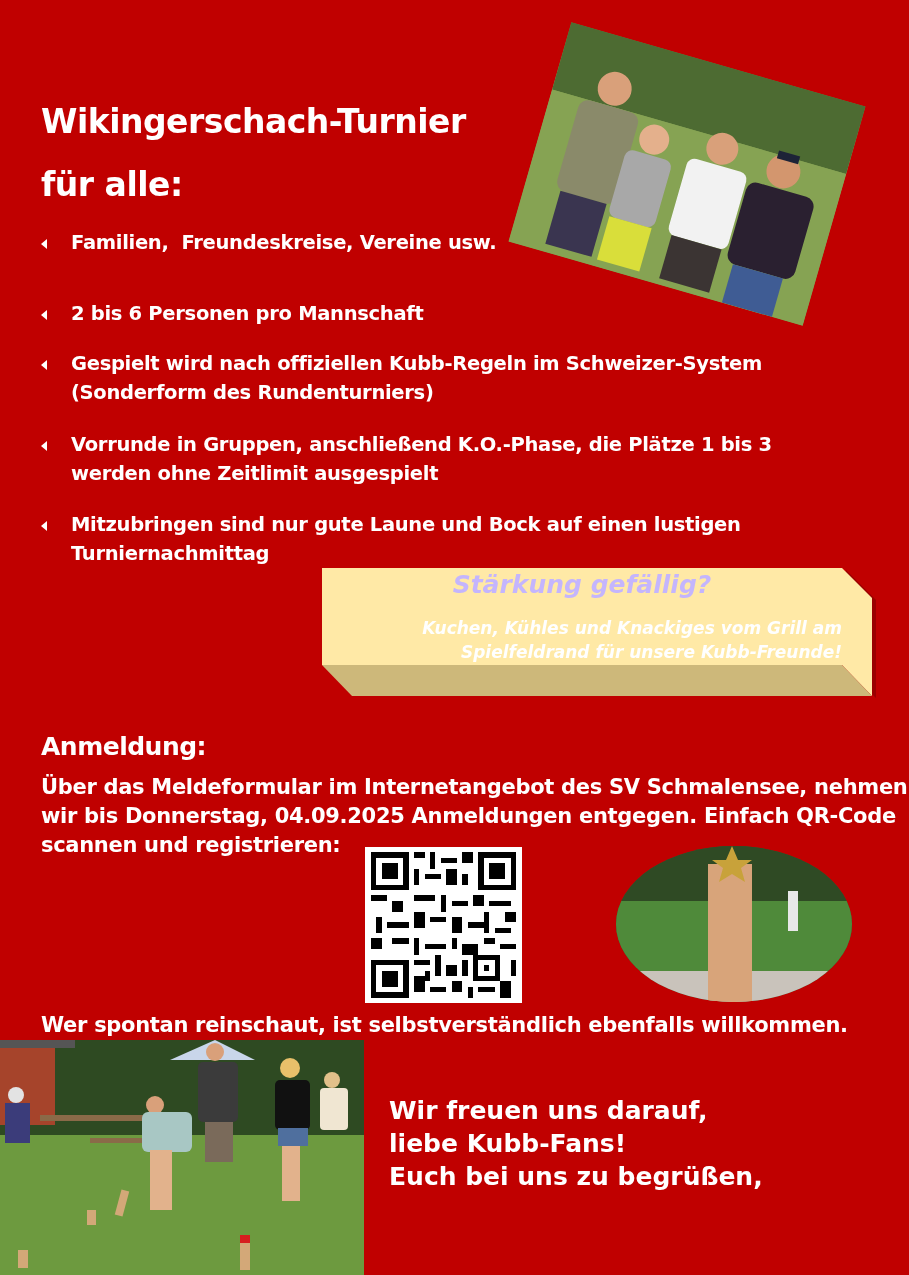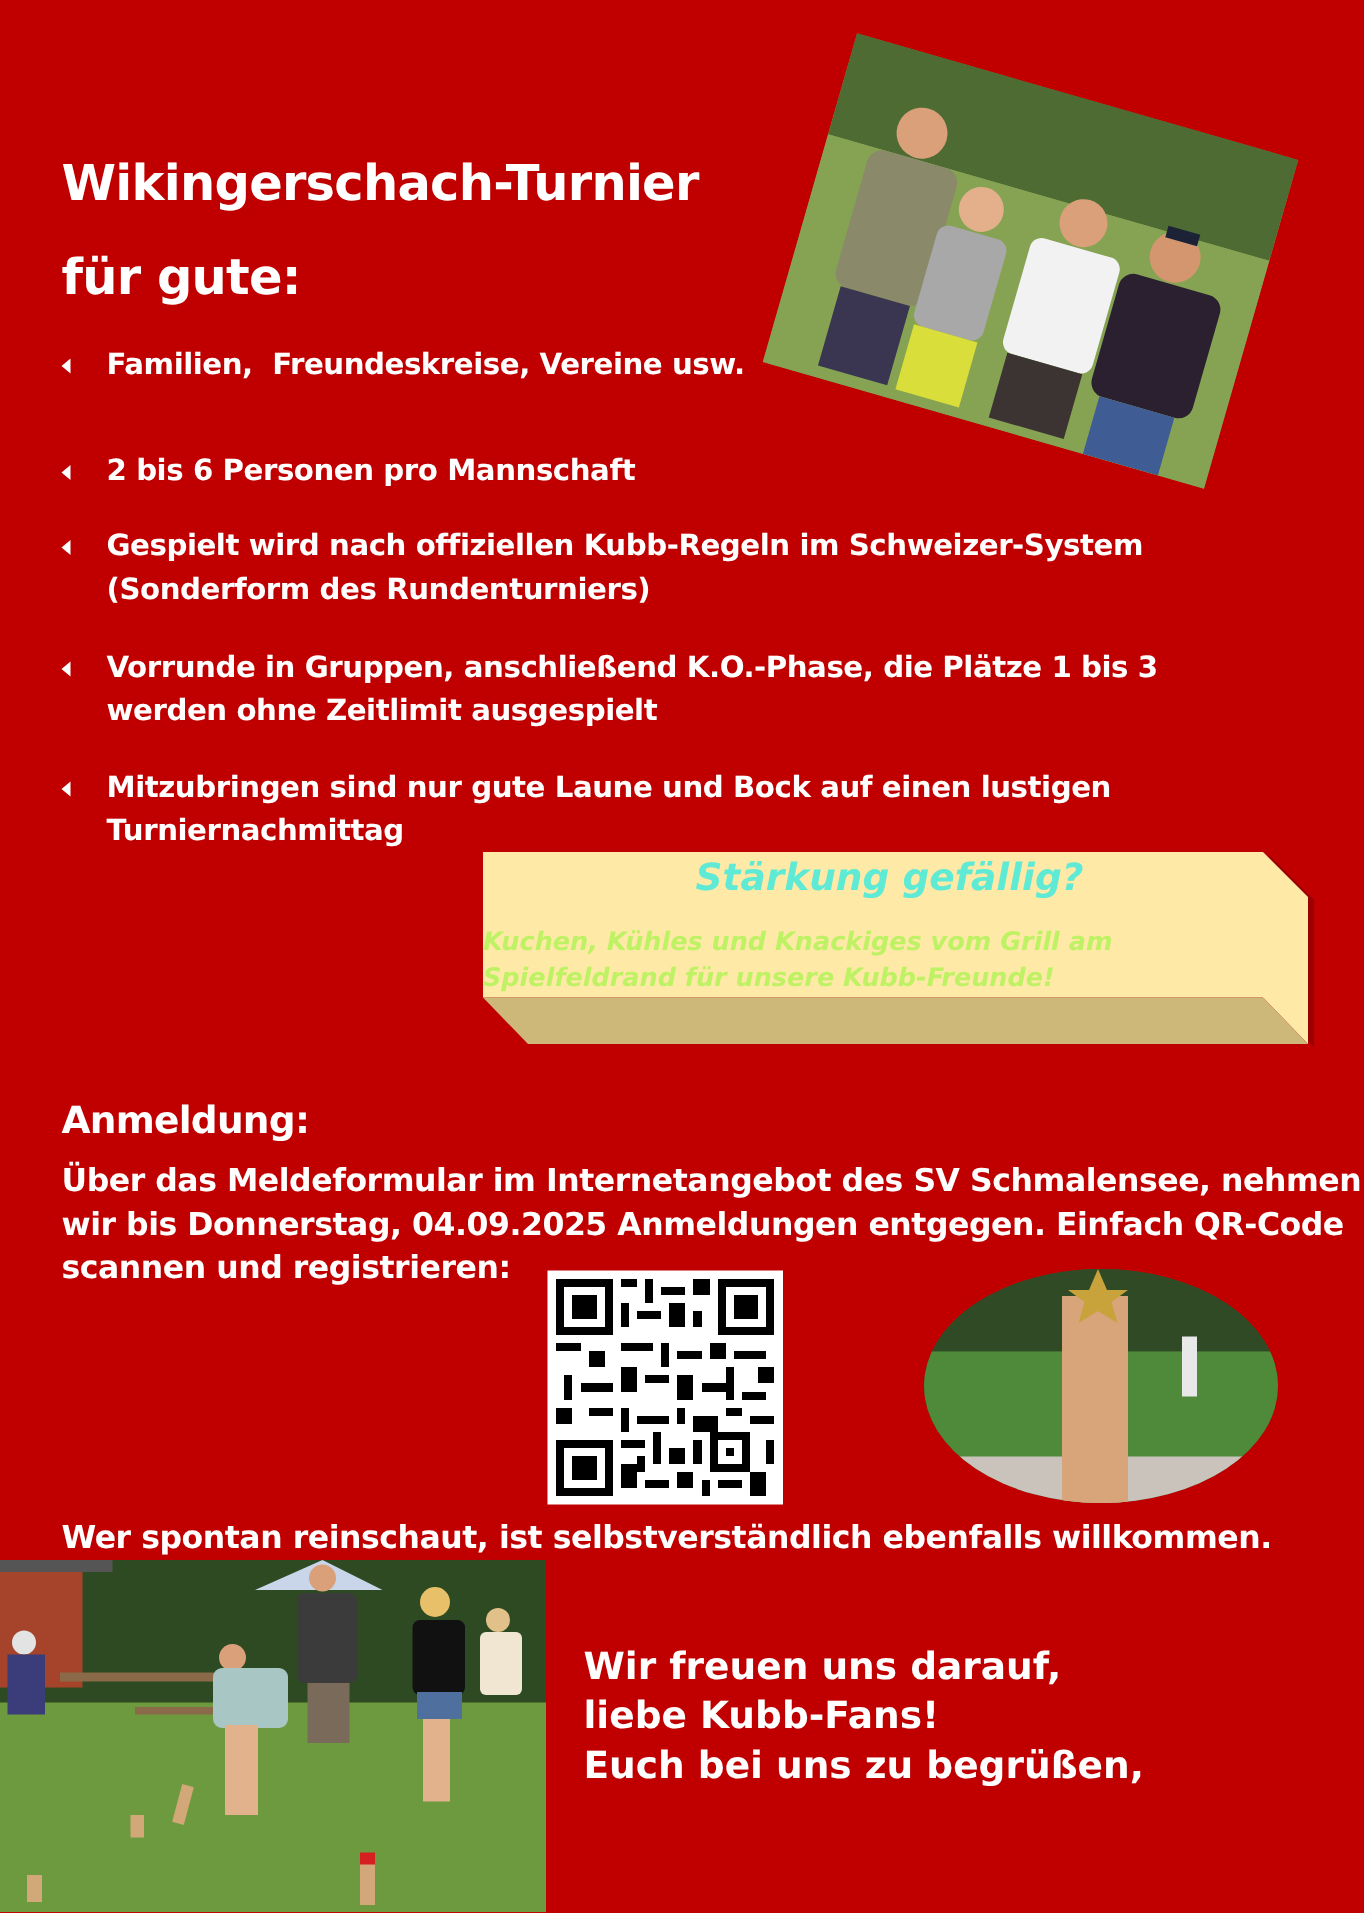--- a/index.html
+++ b/index.html
@@ -19,40 +19,40 @@
     position:absolute; left:0; top:11px; width:0; height:0;
     border-top:5px solid transparent; border-bottom:5px solid transparent;
     border-right:6px solid #fff;
   }
   .bullet .txt { position:absolute; left:30px; white-space:pre; }
   .bullet .txt span { display:block; }
 
   .promo { left:322px; top:568px; width:554px; height:130px; }
   .promo svg { position:absolute; left:0; top:0; }
   .promo-title {
-    position:absolute; left:11px; width:520px; top:2px; text-align:center;
-    color:#5eead4; font-weight:bold; font-style:italic; font-size:25px;
+    position:absolute; left:0; width:520px; top:2px; text-align:center;
+    color:#c4b5fd; font-weight:bold; font-style:italic; font-size:25px;
   }
   .promo-body {
-    position:absolute; left:0; width:520px; top:48px; text-align:left;
-    color:#bef264; font-weight:bold; font-style:italic; font-size:17px; line-height:24px;
+    position:absolute; left:0; width:520px; top:48px; text-align:right;
+    color:#ffffff; font-weight:bold; font-style:italic; font-size:17px; line-height:24px;
   }
 
   .body-text { font-weight:bold; font-size:21px; line-height:29px; letter-spacing:-0.3px; white-space:nowrap; }
   .closing { font-weight:bold; font-size:25px; line-height:33px; text-align:left; width:420px; }
 
   .photo-box { overflow:hidden; }
   .qr { left:365px; top:847px; width:157px; height:156px; background:#fff; }
   .trophy { left:616px; top:846px; width:236px; height:156px; border-radius:50%; overflow:hidden; }
 </style>
 </head>
 <body>
 
 <h1 class="abs title" style="top:102px;">Wikingerschach-Turnier</h1>
-<h1 class="abs title" style="top:165px;">für gute:</h1>
+<h1 class="abs title" style="top:165px;">für alle:</h1>
 
 <div class="abs photo-box" style="left:534px; top:60px; width:306px; height:228px; transform:rotate(16deg); transform-origin:center; background:linear-gradient(180deg,#5f7d3a 0%,#8aa55a 35%,#7d9b4c 100%);">
   <svg width="306" height="228" viewBox="0 0 306 228">
     <rect x="0" y="0" width="306" height="70" fill="#4d6b32"></rect>
     <rect x="0" y="70" width="306" height="158" fill="#86a353"></rect>
 
     <circle cx="60" cy="52" r="17" fill="#d9a07a"></circle>
     <rect x="30" y="70" width="62" height="95" rx="10" fill="#8a8a6a"></rect>
     <rect x="36" y="165" width="48" height="55" fill="#3a3550"></rect>
 

